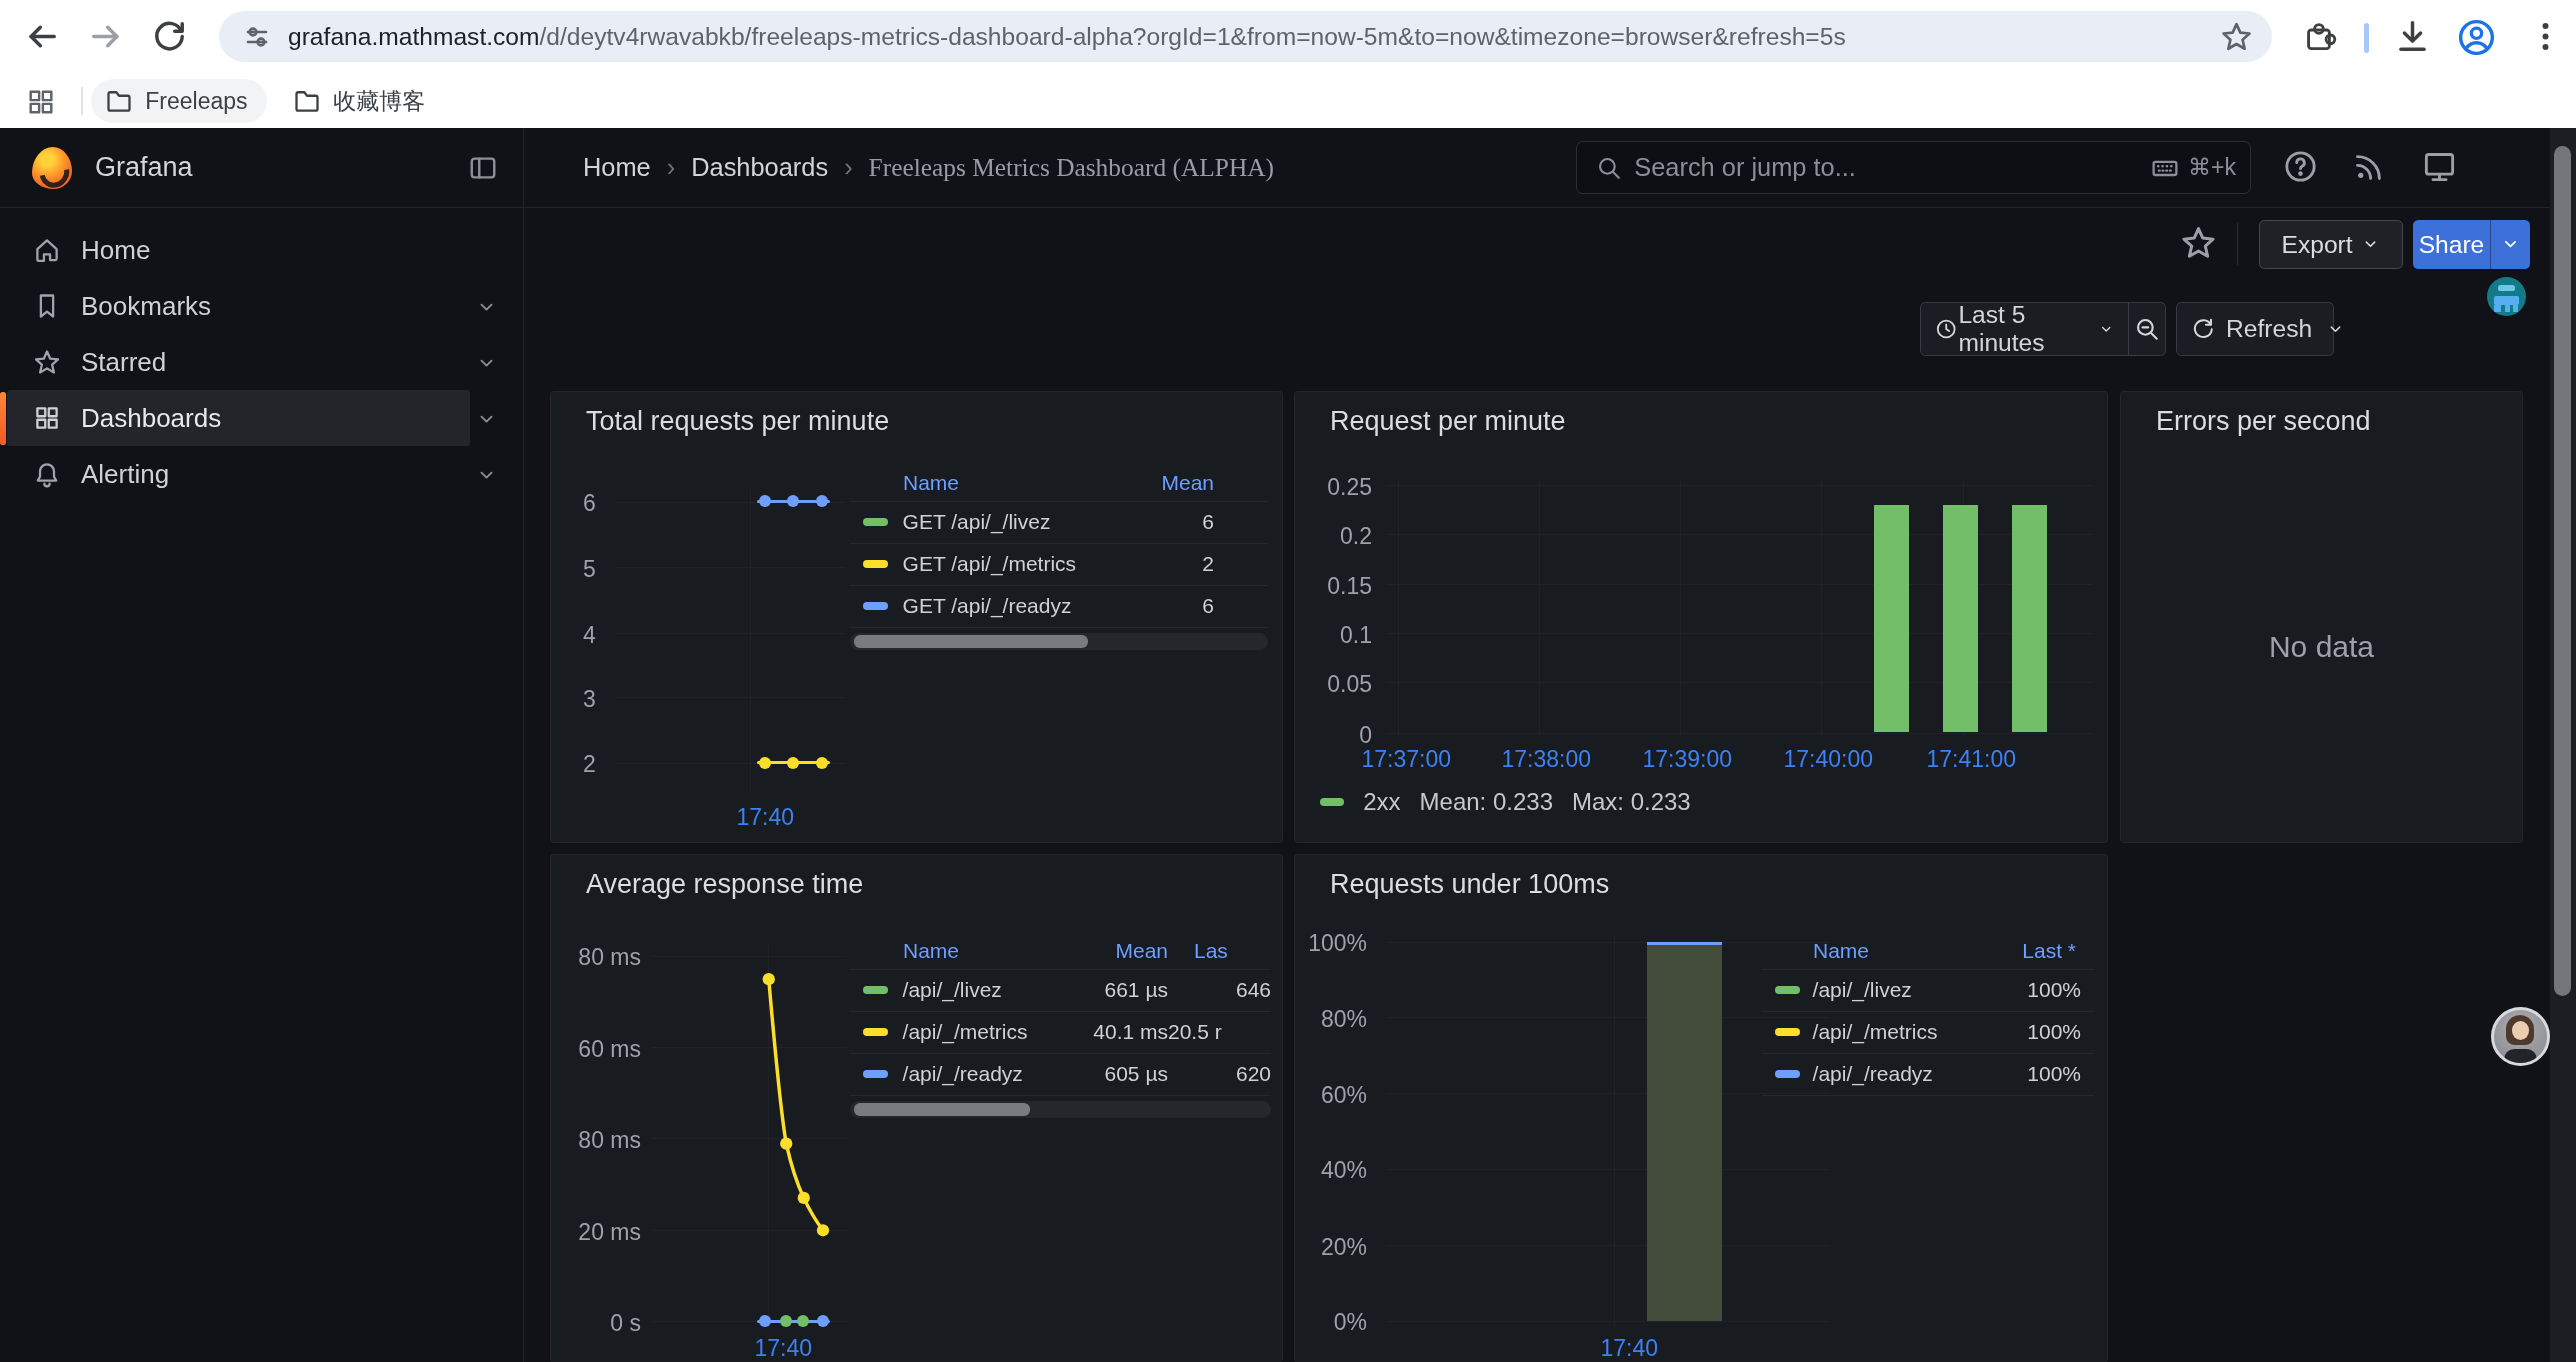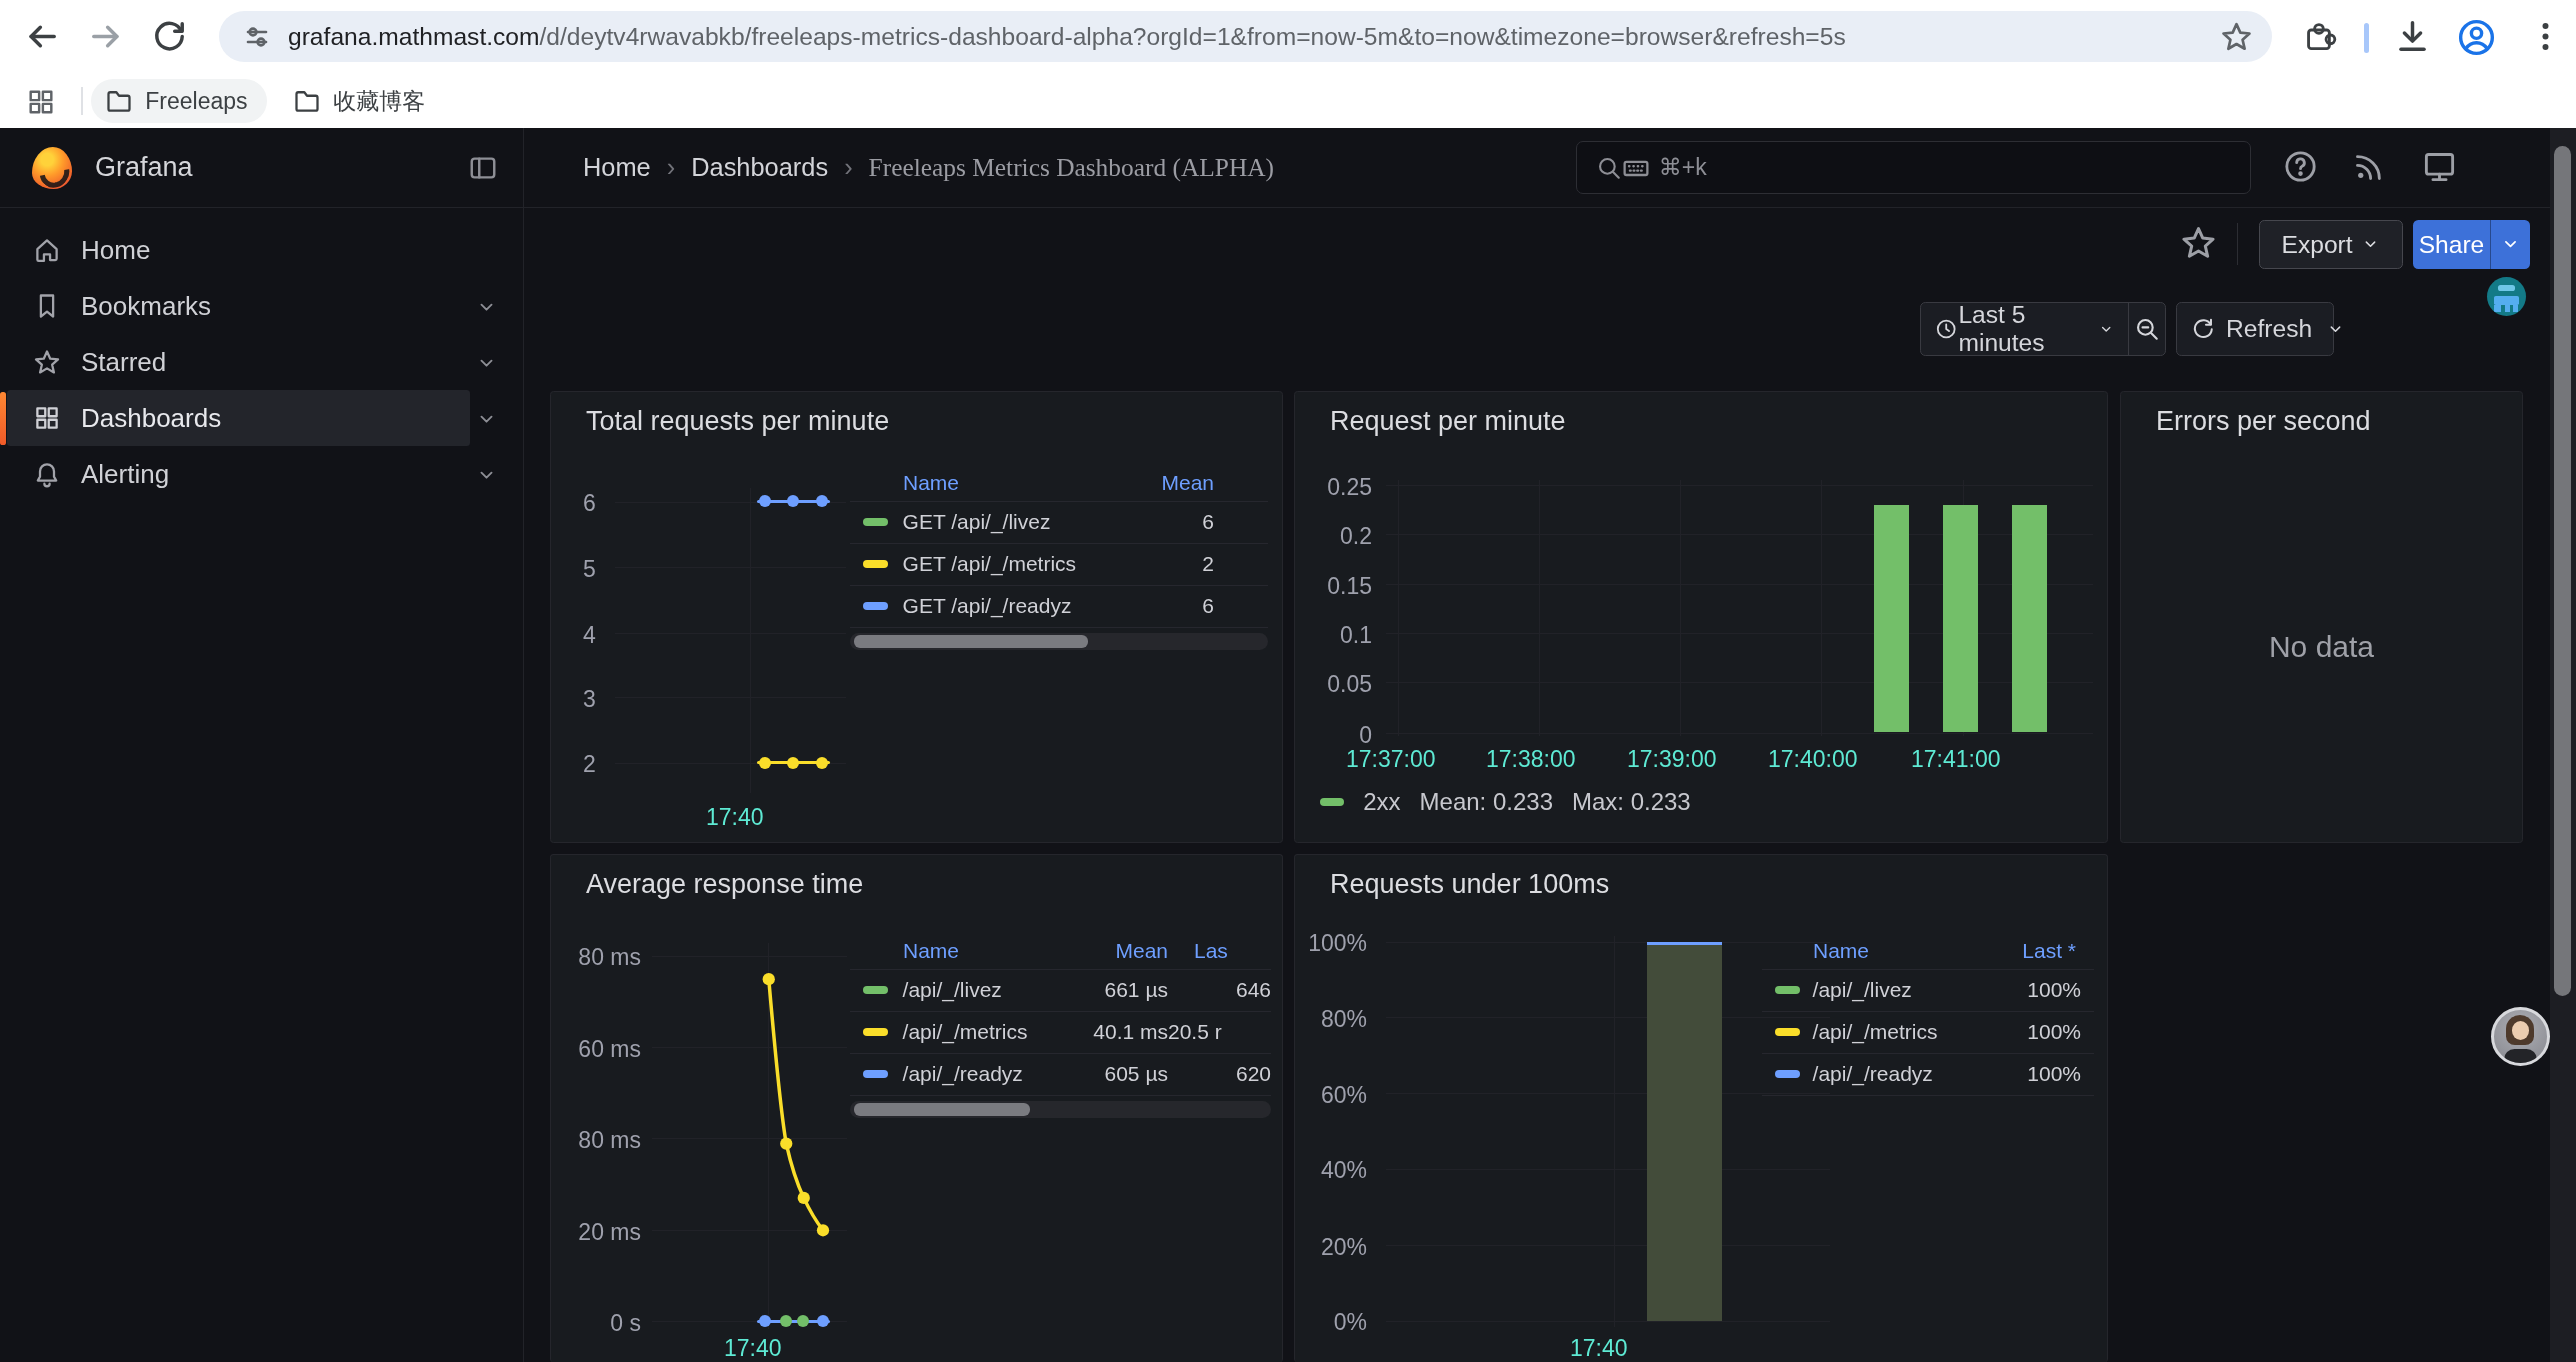--- a/index.html
+++ b/index.html
@@ -67,21 +67,21 @@
   .share-chev { width:40px; background:#3d71d9; color:#fff; border-radius:0 5.3px 5.3px 0;
       border-left:0.9px solid rgba(0,0,0,.35); display:flex; align-items:center; justify-content:center; }
   .tgroup { position:absolute; top:302px; height:54px; border:0.9px solid #393a41; border-radius:5.3px;
       background:#1b1d23; color:#d5d6db; display:flex; align-items:center; font-size:24.6px; font-weight:500; }
   .tsep { width:0.9px; height:53px; background:#393a41; }
 
   
   .panel { position:absolute; background:#181b1f; border:0.9px solid #25262c; border-radius:3.5px; }
   .p-title { position:absolute; left:35px; top:14px; font-size:27px; font-weight:500; color:#dcdde1; }
   .ylab { position:absolute; font-size:23px; color:#9fa1ad; text-align:right; }
-  .xlab { position:absolute; font-size:23px; color:#5eead4; text-align:left; }
+  .xlab { position:absolute; font-size:23px; color:#3b82f6; text-align:right; }
   .hgrid { position:absolute; height:0.9px; background:#212228; }
   .vgrid { position:absolute; width:0.9px; background:#212228; }
   .sline { position:absolute; height:2.6px; border-radius:1.8px; }
   .dot { position:absolute; width:12.3px; height:12.3px; border-radius:50%; }
   .bar { position:absolute; background:#73bf69; }
   .legend { position:absolute; font-size:21px; }
   .lg-head { display:flex; align-items:center; height:37px; color:#6e9fff; font-weight:500; }
   .lg-row { display:flex; align-items:center; height:41px; color:#d0d1d7; position:relative; }
   .lg-sep { height:0.9px; background:#26272e; }
   .chip { width:24.6px; height:8px; border-radius:4.4px; flex:0 0 auto; }
@@ -212,20 +212,21 @@
     <span class="crumb-sep">›</span>
     <span class="crumb-current">Freeleaps Metrics Dashboard (ALPHA)</span>
   </div>
   <div class="gf-search">
     <span style="margin-left:19px">
       <svg class="ic" viewBox="0 0 32 32" width="26" height="26">
           <circle cx="14" cy="14" r="9"></circle>
           <path d="M21 21l7 7"></path>
         </svg>
     </span>
+    <span class="ph">Search or jump to...</span>
     <span style="margin-right:8.8px">
       <svg class="ic" viewBox="0 0 32 32" width="28" height="28">
           <rect x="3" y="9" width="26" height="15" rx="2"></rect>
           <path d="M8 14h.5M13 14h.5M18 14h.5M23 14h.5M9 19h14" stroke-dasharray="1 3.2"></path>
         </svg>
     </span>
     <span style="margin-right:14px;font-size:23px">⌘+k</span>
   </div>
   <span class="gf-hicon" style="left:2283px">
     <svg class="ic" viewBox="0 0 32 32" width="35" height="35">

